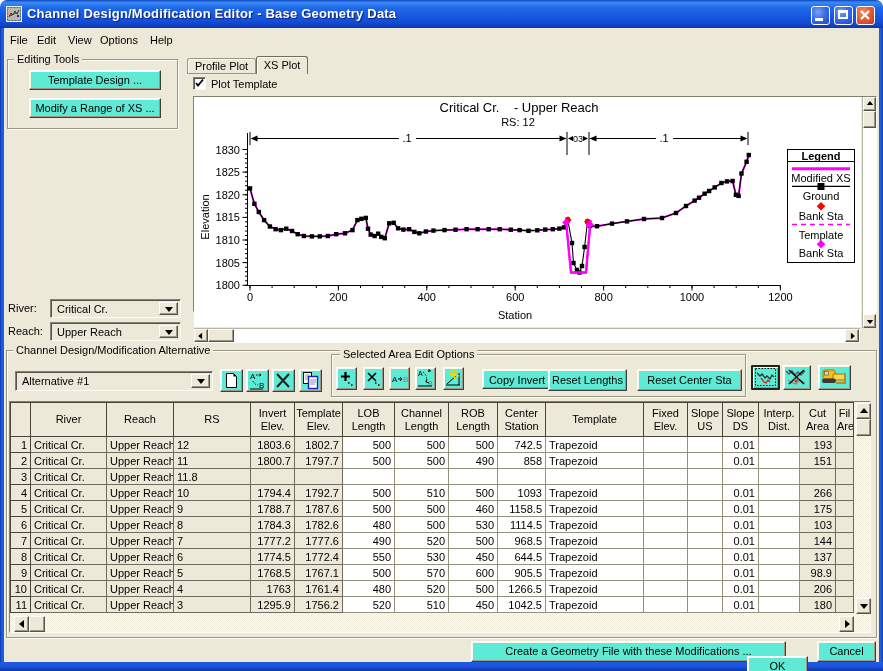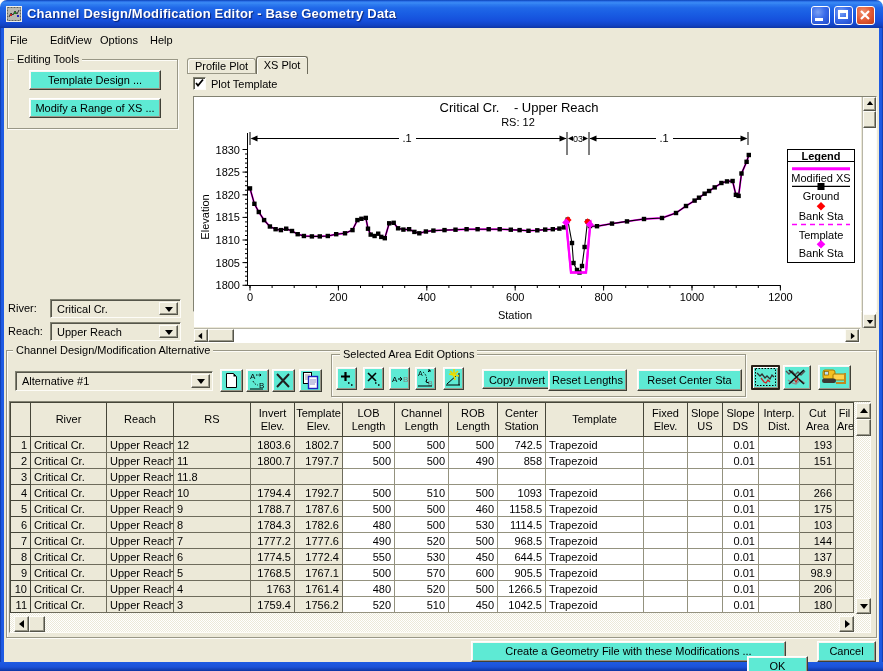--- a/index.html
+++ b/index.html
@@ -42,21 +42,21 @@
   </div>
 <div style="position:absolute;top:6px;width:19px;height:19px;border-radius:3px;border:1px solid #fff;box-sizing:border-box;left:856px;background:radial-gradient(circle at 35% 30%,#f0926f 0%,#e25a35 50%,#c03a18 100%)">
 <svg width="17" height="17">
       <path d="M4,4 L12,12 M12,4 L4,12" stroke="#fff" stroke-width="2.2"></path>
     </svg></div>
 <div class="abs" style="left:0;top:28px;width:4px;height:635px;background:linear-gradient(90deg,#0c35a2,#1e5be4 40%,#1e5be4)"></div>
 <div class="abs" style="left:879px;top:28px;width:4px;height:635px;background:linear-gradient(90deg,#1e5be4,#1e5be4 60%,#0c35a2)"></div>
 <div class="abs" style="left:0;top:662px;width:883px;height:9px;background:linear-gradient(180deg,#1e5be4,#1b52d8 55%,#0c35a2)"></div>
 <div class="abs" style="left:4px;top:30px;width:875px;height:20px">
     <span style="position:absolute;left:6px;top:4px">File</span>
-    <span style="position:absolute;left:46px;top:4px">Edit</span>
+    <span style="position:absolute;left:33px;top:4px">Edit</span>
     <span style="position:absolute;left:64px;top:4px">View</span>
     <span style="position:absolute;left:96px;top:4px">Options</span>
     <span style="position:absolute;left:146px;top:4px">Help</span>
   </div>
 <div class="gb" style="left:7px;top:59px;width:171px;height:70px">
     <div class="gbl">Editing Tools</div>
   </div>
 <div class="btn" style="left:29px;top:70px;width:132px;height:20px;line-height:18px">Template Design ...</div>
 <div class="btn" style="left:29px;top:98px;width:132px;height:20px;line-height:18px">Modify a Range of XS ...</div>
 <div class="abs" style="left:187px;top:58px;width:67px;height:15px;background:#ECE9D8;border:1px solid #999786;border-bottom:none;border-radius:3px 3px 0 0;box-shadow:inset 1px 1px 0 #fdfcf7;text-align:center;line-height:15px">Profile Plot</div>
@@ -654,21 +654,21 @@
           <td class="wh num">0.01</td>
           <td class="wh num"></td>
           <td class="be num">206</td>
           <td class="be num"></td>
         </tr>
         <tr>
           <td class="rn">11</td>
           <td class="be">Critical Cr.</td>
           <td class="be">Upper Reach</td>
           <td class="be">3</td>
-          <td class="be num">1759.4</td>
+          <td class="be num">1295.9</td>
           <td class="be num">1756.2</td>
           <td class="wh num">520</td>
           <td class="wh num">510</td>
           <td class="wh num">450</td>
           <td class="wh num">1042.5</td>
           <td class="wh">Trapezoid</td>
           <td class="wh num"></td>
           <td class="wh num"></td>
           <td class="wh num">0.01</td>
           <td class="wh num"></td>

